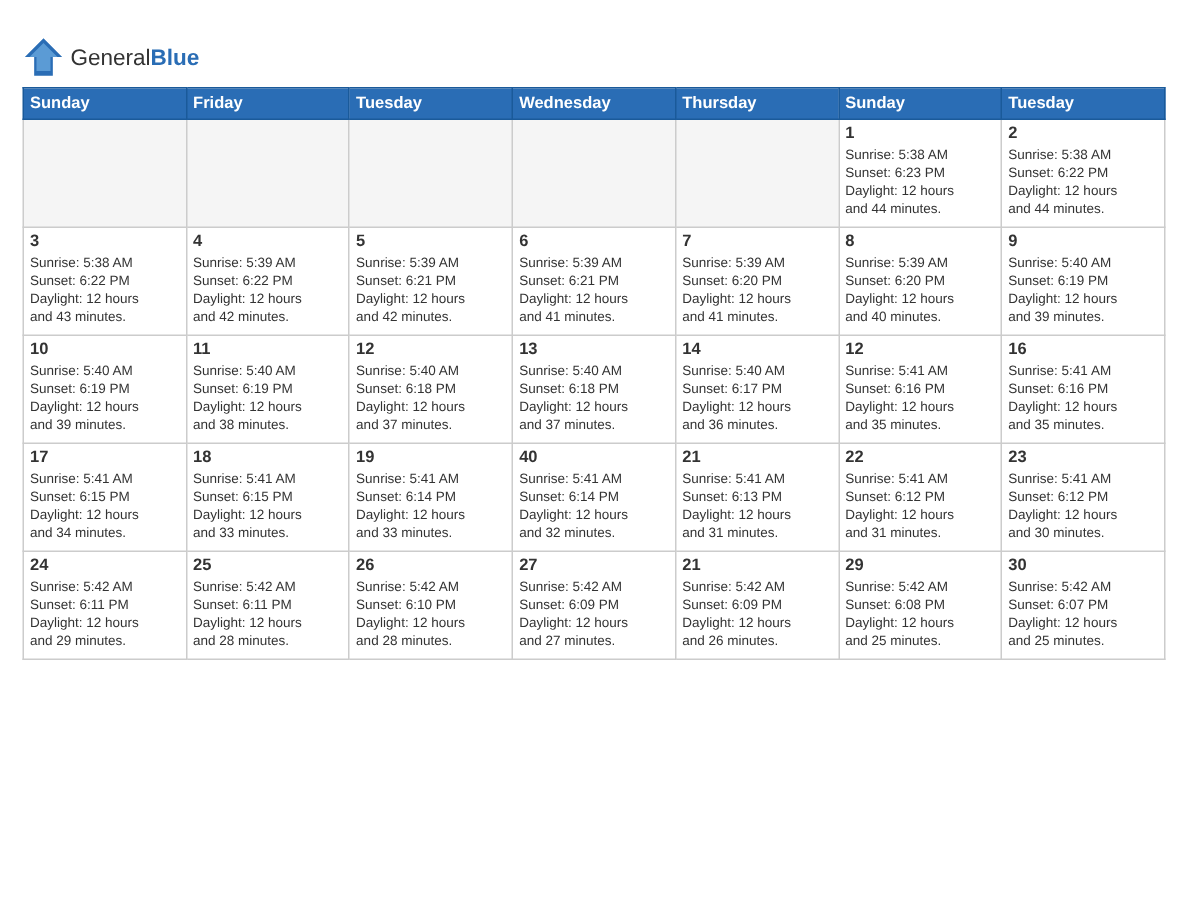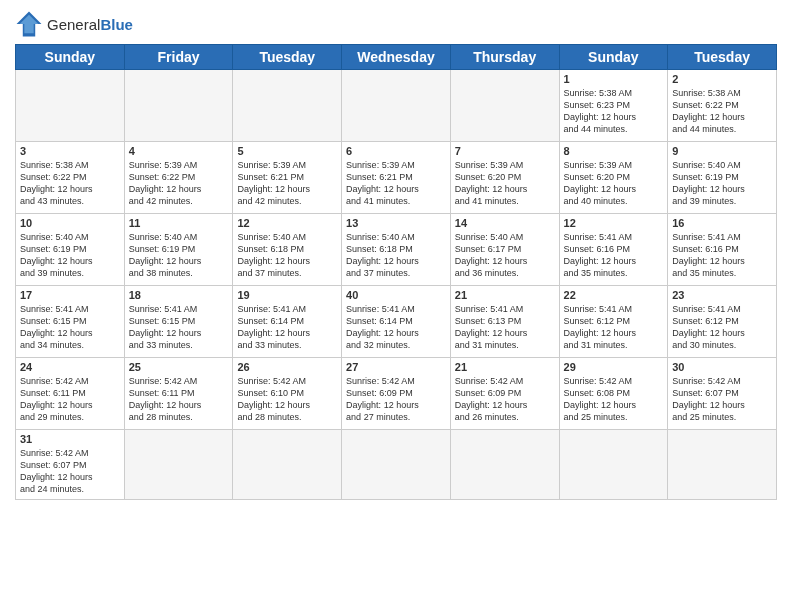--- a/index.html
+++ b/index.html
@@ -7,21 +7,21 @@
       font-family: Arial, sans-serif;
       background: #fff;
       width: 792px;
       height: 612px;
       overflow: hidden;
     }
     .page {
       width: 792px;
       height: 612px;
       background: #fff;
-      padding: 10px 15px;
+      padding: 24px 15px;
     }
     .header {
       display: flex;
       justify-content: space-between;
       align-items: flex-start;
       margin-bottom: 6px;
     }
     .logo {
       display: flex;
       align-items: center;
@@ -45,24 +45,24 @@
       color: #555;
     }
     .calendar {
       width: 100%;
       border-collapse: collapse;
       table-layout: fixed;
     }
     .calendar th {
       background: #2a6db5;
       color: #fff;
-      font-size: 14px;
+      font-size: 11px;
       font-weight: bold;
       padding: 4px 4px;
-      text-align: center;
+      text-align: left;
       border: 1px solid #1a5a9a;
     }
     .calendar td {
       border: 1px solid #ccc;
       vertical-align: top;
       padding: 3px 4px;
       font-size: 9.5px;
       color: #333;
       height: 72px;
       background: #fff;
@@ -338,30 +338,15 @@
 and 25 minutes.</div>
           </td>
           <td>
             <span class="day-num">30</span>
             <div class="day-info" style="white-space: pre-line;">Sunrise: 5:42 AM
 Sunset: 6:07 PM
 Daylight: 12 hours
 and 25 minutes.</div>
           </td>
         </tr>
-        <tr>
-          <td class="last-row">
-            <span class="day-num">31</span>
-            <div class="day-info" style="white-space: pre-line;">Sunrise: 5:42 AM
-Sunset: 6:07 PM
-Daylight: 12 hours
-and 24 minutes.</div>
-          </td>
-          <td class="empty last-row"></td>
-          <td class="empty last-row"></td>
-          <td class="empty last-row"></td>
-          <td class="empty last-row"></td>
-          <td class="empty last-row"></td>
-          <td class="empty last-row"></td>
-        </tr>
       </tbody>
   </table>
 </div>
 
 </body></html>

